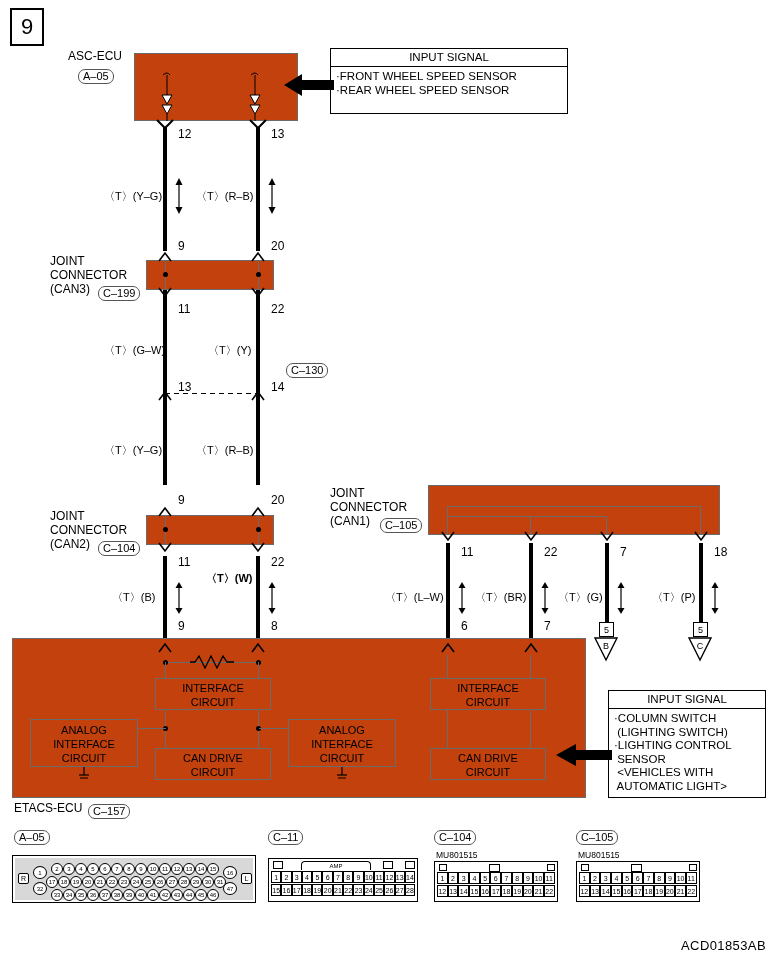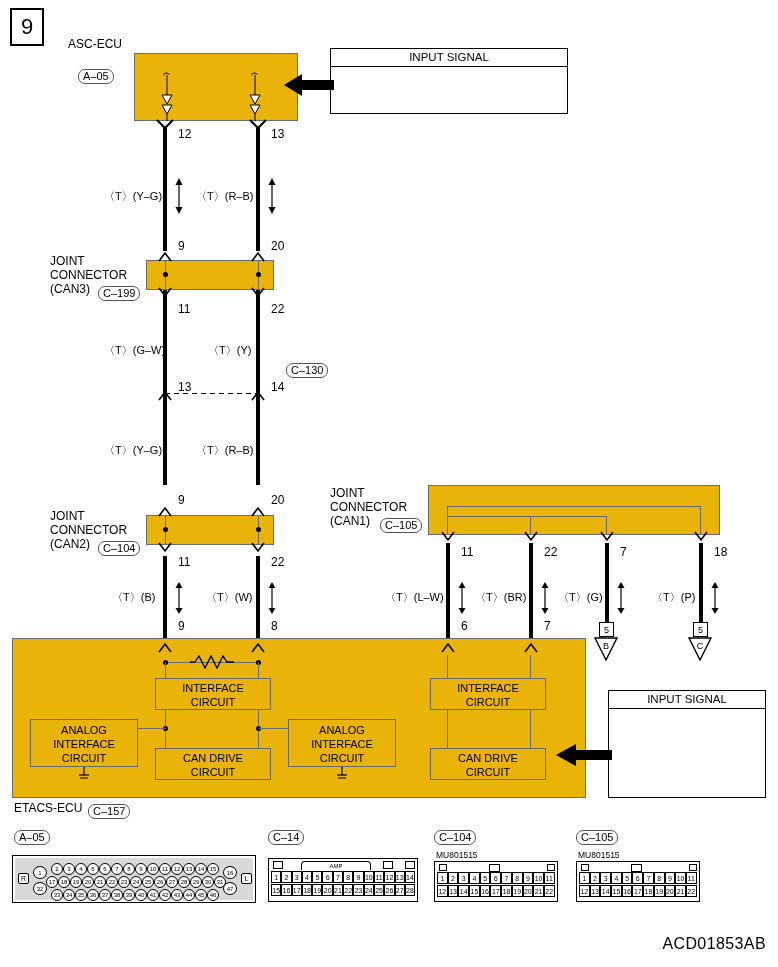--- a/index.html
+++ b/index.html
@@ -5,21 +5,21 @@
   html,body{margin:0;padding:0;background:#ffffff;}
   body{
     width:778px;height:967px;position:relative;overflow:hidden;
     font-family:"Liberation Sans","DejaVu Sans",sans-serif;
     color:#000;
   }
   .abs{position:absolute;}
   .txt{font-size:11px;line-height:12px;white-space:pre;}
   .bold-wire{position:absolute;background:#000;width:4px;}
   .thin-line{position:absolute;background:#6b6b6b;}
-  .box-thin{position:absolute;border:1px solid #6b6b6b;background:#eab308;box-sizing:border-box;}
+  .box-thin{position:absolute;border:1px solid #6b6b6b;background:#c2410c;box-sizing:border-box;}
   .box-blk{position:absolute;border:1.5px solid #000;background:#fff;box-sizing:border-box;}
   .pill{
     display:inline-block;border:1px solid #555;border-radius:7px;
     padding:0 4px;font-size:11px;line-height:13px;background:#fff;
   }
   .page-num{
     position:absolute;left:10px;top:8px;width:30px;height:34px;
     border:2px solid #000;display:flex;align-items:center;justify-content:center;
     font-size:22px;background:#fff;
   }
@@ -32,41 +32,41 @@
   .dot{position:absolute;width:5px;height:5px;background:#000;border-radius:50%;}
   .pinnum{position:absolute;font-size:12px;line-height:12px;}
   .wirelbl{position:absolute;font-size:11px;line-height:12px;white-space:pre;}
   .hdrlbl{position:absolute;font-size:12px;line-height:13.5px;white-space:pre;}
   .gnd-sq{
     position:absolute;width:13px;height:13px;border:1.5px solid #000;background:#fff;
     display:flex;align-items:center;justify-content:center;font-size:9px;
   }
   .conn-tag{position:absolute;font-size:11px;}
   .small-code{position:absolute;font-size:8.5px;font-family:"Liberation Sans",sans-serif;}
-  .docid{position:absolute;right:12px;bottom:14px;font-size:16px;letter-spacing:.4px;}
+  .docid{position:absolute;right:12px;bottom:14px;font-size:13px;letter-spacing:.4px;}
   .pinrow{display:flex;}
   .pincell{
     border:1px solid #000;box-sizing:border-box;
     display:flex;align-items:center;justify-content:center;
     font-size:7px;line-height:7px;background:#fff;
   }
   .ovalpin{
     border:1px solid #000;border-radius:50%;box-sizing:border-box;
     display:flex;align-items:center;justify-content:center;
     font-size:6px;line-height:6px;background:#fff;
   }
 </style>
 </head>
 <body>
 
 <div class="page-num">
   <span>9</span>
 </div>
 
-<div class="hdrlbl" style="left:68px;top:38px;text-align:right;">ASC-ECU</div>
+<div class="hdrlbl" style="left:68px;top:50px;text-align:right;">ASC-ECU</div>
 <div class="abs" style="left:78px;top:66px;">
   <span class="pill">A–05</span>
 </div>
 <div class="box-thin" style="left:134px;top:53px;width:164px;height:68px;"></div>
 
 <svg class="abs" style="left:134px;top:53px;" width="164" height="68">
   <g stroke="#000" fill="none" stroke-width="1">
     <path d="M29 22 q4 -4 7 0"></path>
     <line x1="33" y1="22" x2="33" y2="42"></line>
     <polygon points="28,42 38,42 33,51" fill="#fff"></polygon>
@@ -77,20 +77,22 @@
     <path d="M117 22 q4 -4 7 0"></path>
     <line x1="121" y1="22" x2="121" y2="42"></line>
     <polygon points="116,42 126,42 121,51" fill="#fff"></polygon>
     <polygon points="116,52 126,52 121,61" fill="#fff"></polygon>
     <line x1="121" y1="61" x2="121" y2="68"></line>
   </g>
 </svg>
 
 <div class="sig-box" style="left:330px;top:48px;width:238px;height:66px;">
   <div class="sig-title">INPUT SIGNAL</div>
+  <div class="sig-body">·FRONT WHEEL SPEED SENSOR
+·REAR WHEEL SPEED SENSOR</div>
 </div>
 <svg class="abs" style="left:284px;top:72px;" width="50" height="26">
   <polygon points="0,13 18,2 18,8 50,8 50,18 18,18 18,24" fill="#000"></polygon>
 </svg>
 
 <div class="bold-wire" style="left:163px;top:127px;height:124px;"></div>
 <div class="bold-wire" style="left:256px;top:127px;height:124px;"></div>
 <div class="bold-wire" style="left:163px;top:289px;height:106px;"></div>
 <div class="bold-wire" style="left:256px;top:289px;height:106px;"></div>
 <div class="bold-wire" style="left:163px;top:393px;height:92px;"></div>
@@ -191,21 +193,21 @@
   </svg>
 <svg class="abs" style="left:251px;top:541px;" width="14" height="14">
     <path d="M1 2 L7 10 L13 2" stroke="#000" stroke-width="1.6" fill="none"></path>
   </svg>
 <div class="pinnum" style="left:178px;top:494px;">9</div>
 <div class="pinnum" style="left:271px;top:494px;">20</div>
 <div class="pinnum" style="left:178px;top:556px;">11</div>
 <div class="pinnum" style="left:271px;top:556px;">22</div>
 
 <div class="wirelbl" style="left:112px;top:591px;">〈T〉(B)</div>
-<div class="wirelbl" style="left:206px;top:591px;">〈T〉(W)</div>
+<div class="wirelbl" style="left:206px;top:572px;font-weight:bold;">〈T〉(W)</div>
 <svg class="abs" style="left:174px;top:582px;" width="10" height="32">
   <line x1="5" y1="3" x2="5" y2="29" stroke="#000" stroke-width="1.2"></line>
   <polygon points="5,0 1.5,6 8.5,6" fill="#000"></polygon>
     <polygon points="5,32 1.5,26 8.5,26" fill="#000"></polygon>
 </svg>
 <svg class="abs" style="left:267px;top:582px;" width="10" height="32">
   <line x1="5" y1="3" x2="5" y2="29" stroke="#000" stroke-width="1.2"></line>
   <polygon points="5,0 1.5,6 8.5,6" fill="#000"></polygon>
     <polygon points="5,32 1.5,26 8.5,26" fill="#000"></polygon>
 </svg>
@@ -367,20 +369,26 @@
 </div>
 <div class="thin-line" style="left:447px;top:710px;width:1px;height:38px;"></div>
 <div class="thin-line" style="left:530px;top:710px;width:1px;height:38px;"></div>
 <div class="box-thin" style="left:430px;top:748px;width:116px;height:32px;">
   <div class="txt" style="text-align:center;line-height:14px;padding-top:2px;">CAN DRIVE
 CIRCUIT</div>
 </div>
 
 <div class="sig-box" style="left:608px;top:690px;width:158px;height:108px;">
   <div class="sig-title">INPUT SIGNAL</div>
+  <div class="sig-body">·COLUMN SWITCH
+ (LIGHTING SWITCH)
+·LIGHTING CONTROL
+ SENSOR
+ &lt;VEHICLES WITH
+ AUTOMATIC LIGHT&gt;</div>
 </div>
 <svg class="abs" style="left:556px;top:742px;" width="56" height="26">
   <polygon points="0,13 20,2 20,8 56,8 56,18 20,18 20,24" fill="#000"></polygon>
 </svg>
 
 <div class="conn-tag" style="left:14px;top:830px;">
   <span class="pill">A–05</span>
 </div>
 <div class="box-blk" style="left:12px;top:855px;width:244px;height:48px;padding:2px;">
   <div style="position:relative;width:100%;height:100%;background:#d8d8d8;">
@@ -436,21 +444,21 @@
         <div class="ovalpin" style="width: 12px; height: 12px;">45</div>
         <div class="ovalpin" style="width: 12px; height: 12px;">46</div>
       </div>
     <div class="ovalpin" style="position:absolute;left:208px;top:8px;width:14px;height:13px;">16</div>
     <div class="ovalpin" style="position:absolute;left:208px;top:24px;width:14px;height:13px;">47</div>
     <div class="pincell" style="position:absolute;left:226px;top:15px;width:11px;height:11px;border-radius:2px;">L</div>
   </div>
 </div>
 
 <div class="conn-tag" style="left:268px;top:830px;">
-  <span class="pill">C–14</span>
+  <span class="pill">C–11</span>
 </div>
 <div class="box-blk" style="left:268px;top:858px;width:150px;height:44px;padding:2px;">
   <div style="position:relative;width:100%;height:100%;">
     <div style="position:absolute;left:2px;top:0px;width:8px;height:6px;border:1px solid #000;"></div>
     <div style="position:absolute;left:30px;top:0px;width:68px;height:8px;border:1px solid #000;border-bottom:none;border-radius:4px 4px 0 0;text-align:center;font-size:6px;line-height:8px;">AMP</div>
     <div style="position:absolute;left:112px;top:0px;width:8px;height:6px;border:1px solid #000;"></div>
     <div style="position:absolute;left:134px;top:0px;width:8px;height:6px;border:1px solid #000;"></div>
     <div class="pinrow" id="c11-row-top" style="position:absolute;left:0px;top:10px;">
         <div class="pincell" style="width: 10.3px; height: 12px;">1</div>
         <div class="pincell" style="width: 10.3px; height: 12px;">2</div>

